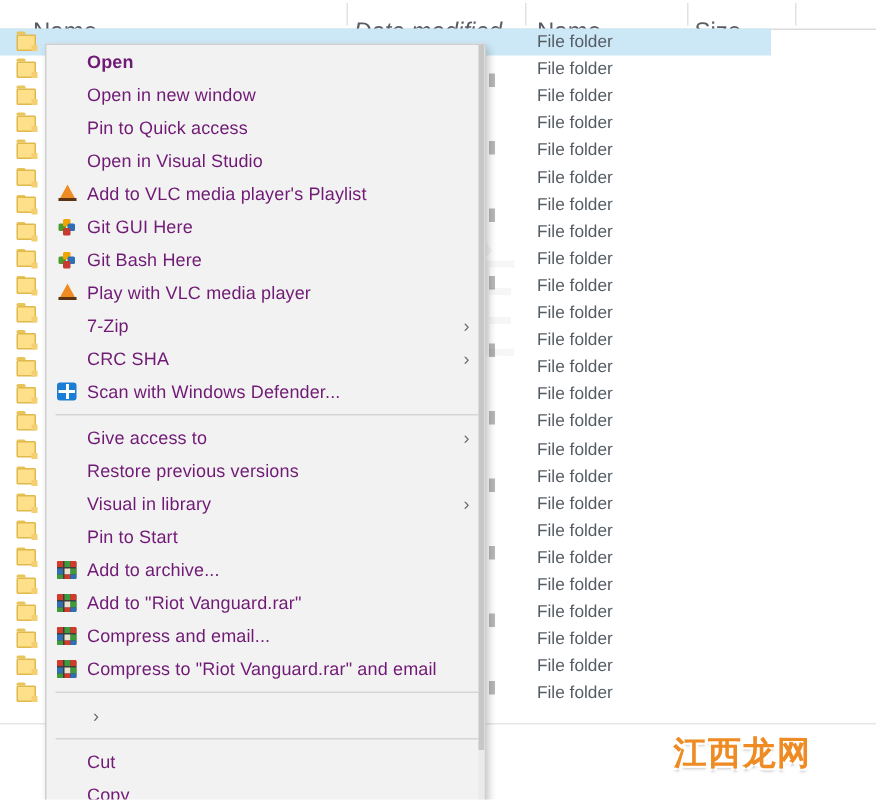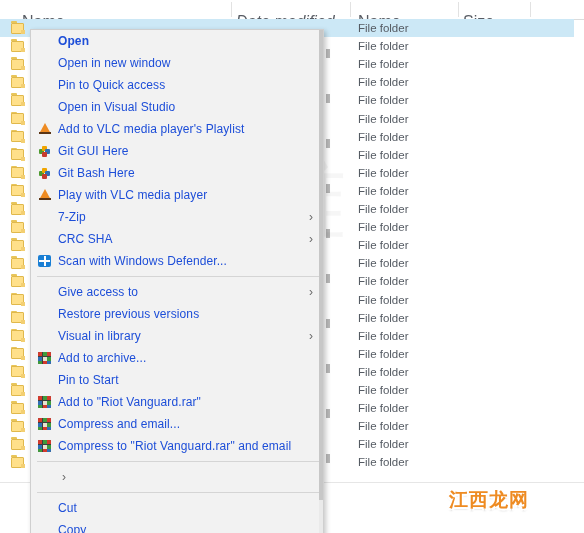--- a/index.html
+++ b/index.html
@@ -52,21 +52,21 @@
   
   #rows {
     position: absolute;
     left: 0; top: 19px;
     width: 584px;
     height: 463px;
   }
   .row {
     position: absolute;
     left: 0;
-    width: 574px;
+    width: 514px;
     height: 18px;
   }
   .row.sel {
     background: #cce8f6;
   }
   .row .ficon {
     position: absolute;
     left: 11px;
     top: 2px;
     width: 14px;
@@ -187,21 +187,21 @@
   }
   .mi .mi-icon {
     width: 20px;
     height: 16px;
     flex: 0 0 20px;
     position: relative;
     margin-right: 3px;
   }
   .mi .mi-label {
     font-size: 12px;
-    color: #1d4ed8;
+    color: #701a75;
     white-space: nowrap;
     flex: 1 1 auto;
     letter-spacing: .1px;
   }
   .mi.bold .mi-label { font-weight: bold; }
   .mi .mi-arrow {
     flex: 0 0 auto;
     width: 12px;
     font-size: 12px;
     color: #6a6a6a;
@@ -274,21 +274,21 @@
     height: 9px;
     background: #b8b8b8;
   }
 
   
   #corner-watermark {
     position: absolute;
     left: 449px;
     top: 487px;
     font-family: "DejaVu Sans", sans-serif;
-    font-size: 19px;
+    font-size: 22px;
     font-weight: bold;
     color: #ee8b22;
     letter-spacing: 1px;
     text-shadow:
       -1.5px -1.5px 0 #ffffff,
        1.5px -1.5px 0 #ffffff,
       -1.5px  1.5px 0 #ffffff,
        1.5px  1.5px 0 #ffffff,
        0 2px 2px rgba(0,0,0,.25);
     user-select: none;
@@ -685,38 +685,38 @@
       <div class="mi">
         <span class="mi-icon"></span>
         <span class="mi-label">Restore previous versions</span>
       </div>
       <div class="mi">
         <span class="mi-icon"></span>
         <span class="mi-label">Visual in library</span>
         <span class="mi-arrow">›</span>
       </div>
       <div class="mi">
+        <span class="mi-icon"></span>
+        <span class="mi-label">Pin to Start</span>
+      </div>
+      <div class="mi">
         <span class="mi-icon">
           <span class="ic-rar">
             <i></i>
             <i></i>
             <i></i>
             <i></i>
             <i></i>
             <i></i>
             <i></i>
             <i></i>
             <i></i>
           </span>
         </span>
         <span class="mi-label">Add to archive...</span>
-      </div>
-      <div class="mi">
-        <span class="mi-icon"></span>
-        <span class="mi-label">Pin to Start</span>
       </div>
       <div class="mi">
         <span class="mi-icon">
           <span class="ic-rar">
             <i></i>
             <i></i>
             <i></i>
             <i></i>
             <i></i>
             <i></i>

